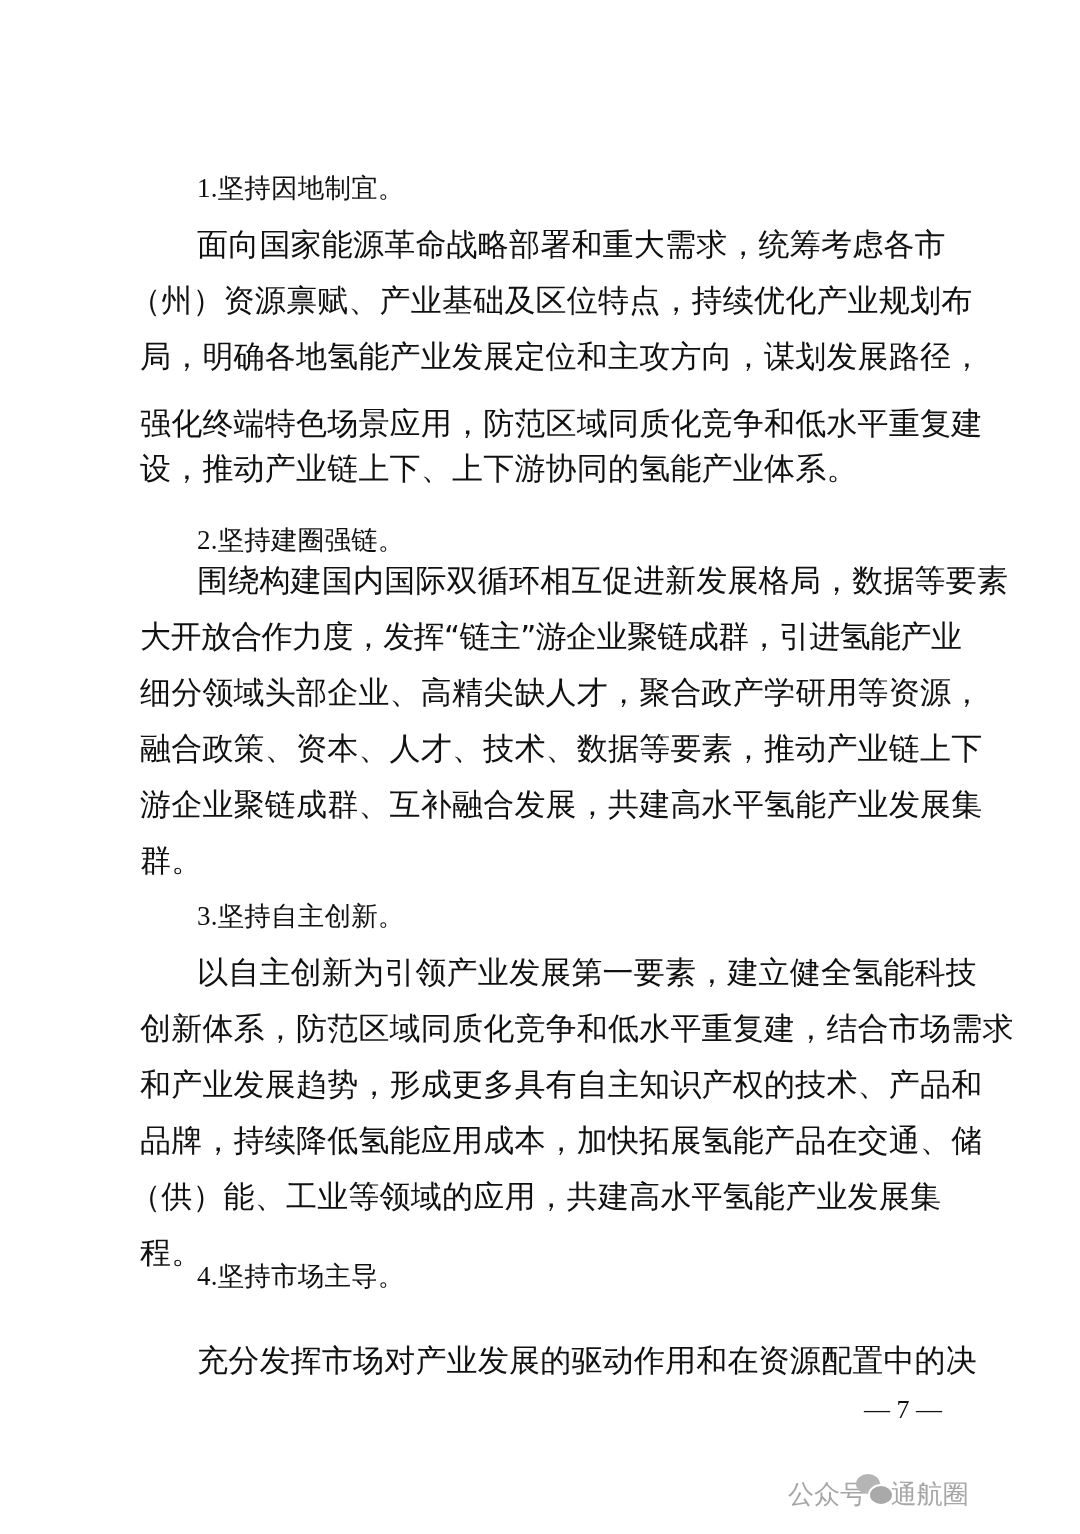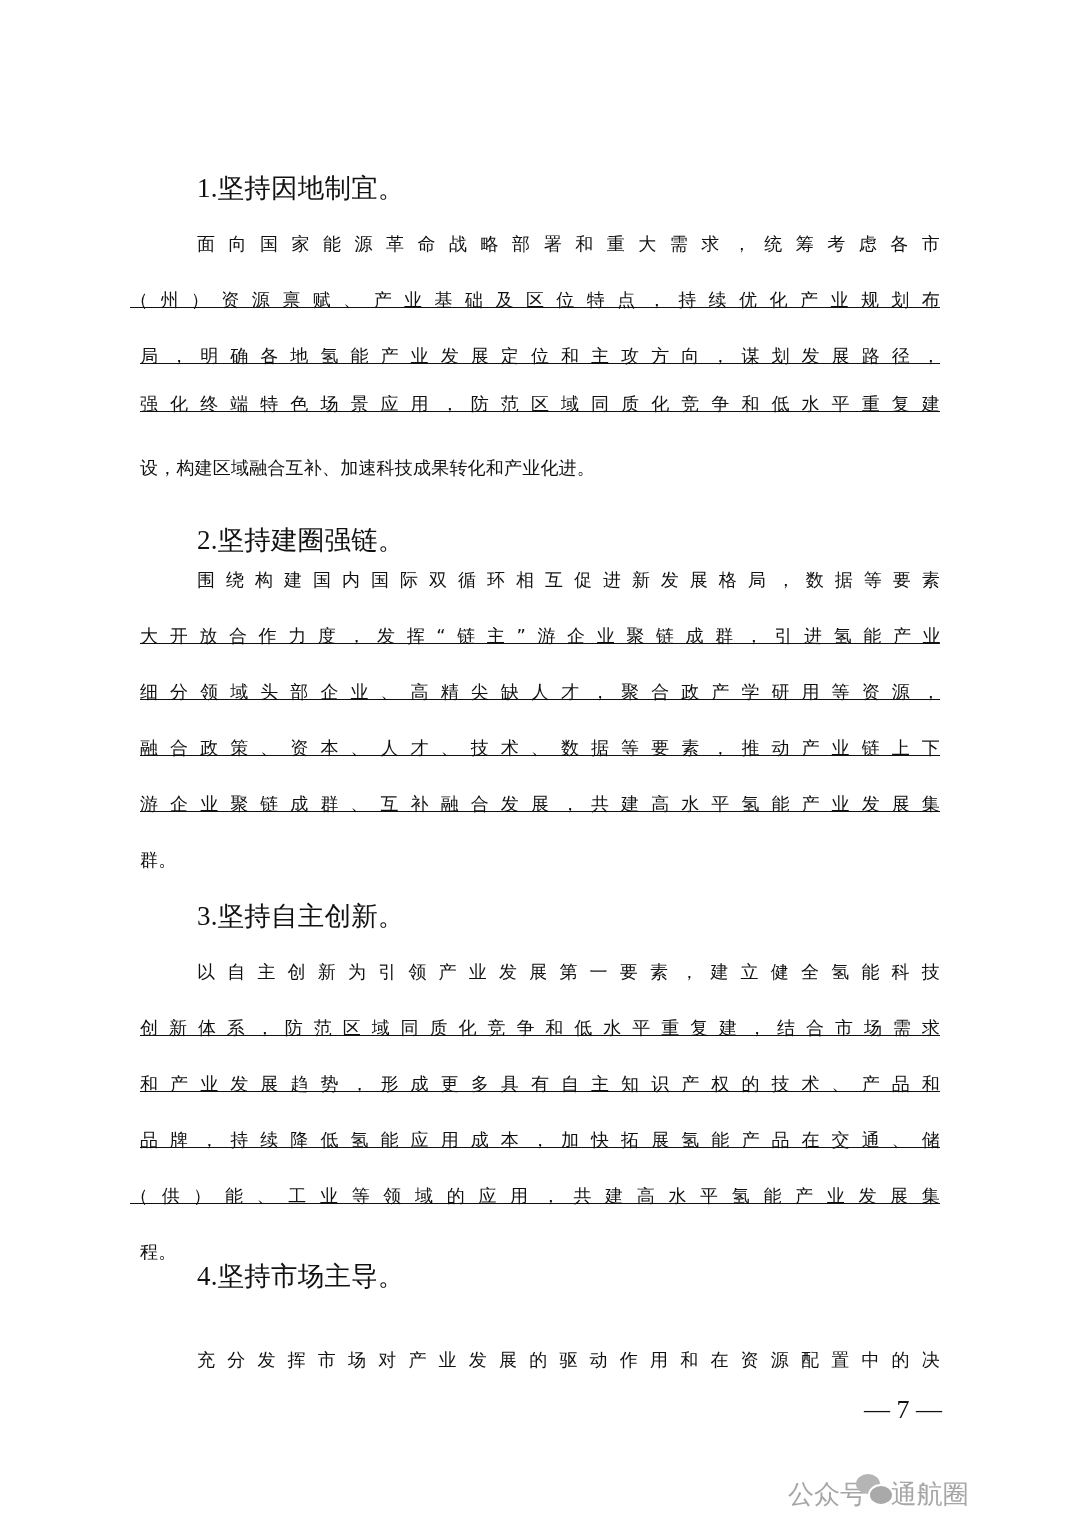--- a/index.html
+++ b/index.html
@@ -3,26 +3,26 @@
 <meta charset="utf-8">
 <style>
   html, body { margin: 0; padding: 0; }
   body {
     width: 1080px; height: 1534px; background: #ffffff; position: relative; overflow: hidden;
     font-family: "DejaVu Sans", "Liberation Sans", sans-serif; color: #111;
   }
   .page { position: absolute; left: 140px; top: 160px; width: 800px; }
   .line {
     position: absolute; left: 0; height: 56px; line-height: 56px;
-    font-size: 18px; white-space: nowrap; letter-spacing: 0.2px;
+    font-size: 31px; white-space: nowrap; letter-spacing: 0.2px;
   }
   .indent { left: 57px; }
   .heading { font-size: 26.5px; }
   .num { font-family: "Liberation Serif", serif; font-size: 27px; }
-  .justify { width: 800px; text-align-last: justify; text-align: justify; text-decoration: underline; }
+  .justify { width: 800px; text-align-last: justify; text-align: justify; }
   .page-number {
     position: absolute; left: 850px; top: 1392px; width: 92px; height: 36px;
     font-family: "Liberation Serif", serif; font-size: 26px; line-height: 36px; text-align: right; color: #111;
   }
   .watermark {
     position: absolute; left: 788px; top: 1472px; height: 40px; display: flex; align-items: center;
     color: #a6a6a6; font-size: 26px; flex-direction: column;
   }
   .wm-icon { width: 40px; height: 34px; margin-right: 8px; position: relative; }
   .wm-icon .b1 { position: absolute; left: 2px; top: 2px; width: 24px; height: 20px; border-radius: 50%; background: #b5b5b5; }
@@ -32,22 +32,22 @@
 <body>
 
 <div class="page">
 
   <div class="line indent heading" style="top:0px">
     <span class="num">1.</span><span>坚持因地制宜。</span>
   </div>
   <div class="line indent" style="top:56px;width:743px;text-align:justify;text-align-last:justify">面向国家能源革命战略部署和重大需求，统筹考虑各市</div>
   <div class="line justify" style="top:112px;left:-10px;width:810px">（州）资源禀赋、产业基础及区位特点，持续优化产业规划布</div>
   <div class="line justify" style="top:168px">局，明确各地氢能产业发展定位和主攻方向，谋划发展路径，</div>
-  <div class="line justify" style="top:216px">强化终端特色场景应用，防范区域同质化竞争和低水平重复建</div>
-  <div class="line" style="top:280px">设，构建区域融合互补、加速科技成果转化和产业化进。</div>
+  <div class="line justify" style="top:235px">强化终端特色场景应用，防范区域同质化竞争和低水平重复建</div>
+  <div class="line" style="top:280px">设，推动产业链上下、上下游协同的氢能产业体系。</div>
 
   <div class="line indent heading" style="top:352px">
     <span class="num">2.</span><span>坚持建圈强链。</span>
   </div>
   <div class="line indent" style="top:392px;width:743px;text-align:justify;text-align-last:justify">围绕构建国内国际双循环相互促进新发展格局，数据等要素</div>
   <div class="line justify" style="top:448px;letter-spacing:-0.6px">大开放合作力度，发挥“链主”游企业聚链成群，引进氢能产业</div>
   <div class="line justify" style="top:504px">细分领域头部企业、高精尖缺人才，聚合政产学研用等资源，</div>
   <div class="line justify" style="top:560px">融合政策、资本、人才、技术、数据等要素，推动产业链上下</div>
   <div class="line justify" style="top:616px">游企业聚链成群、互补融合发展，共建高水平氢能产业发展集</div>
   <div class="line" style="top:672px">群。</div>

